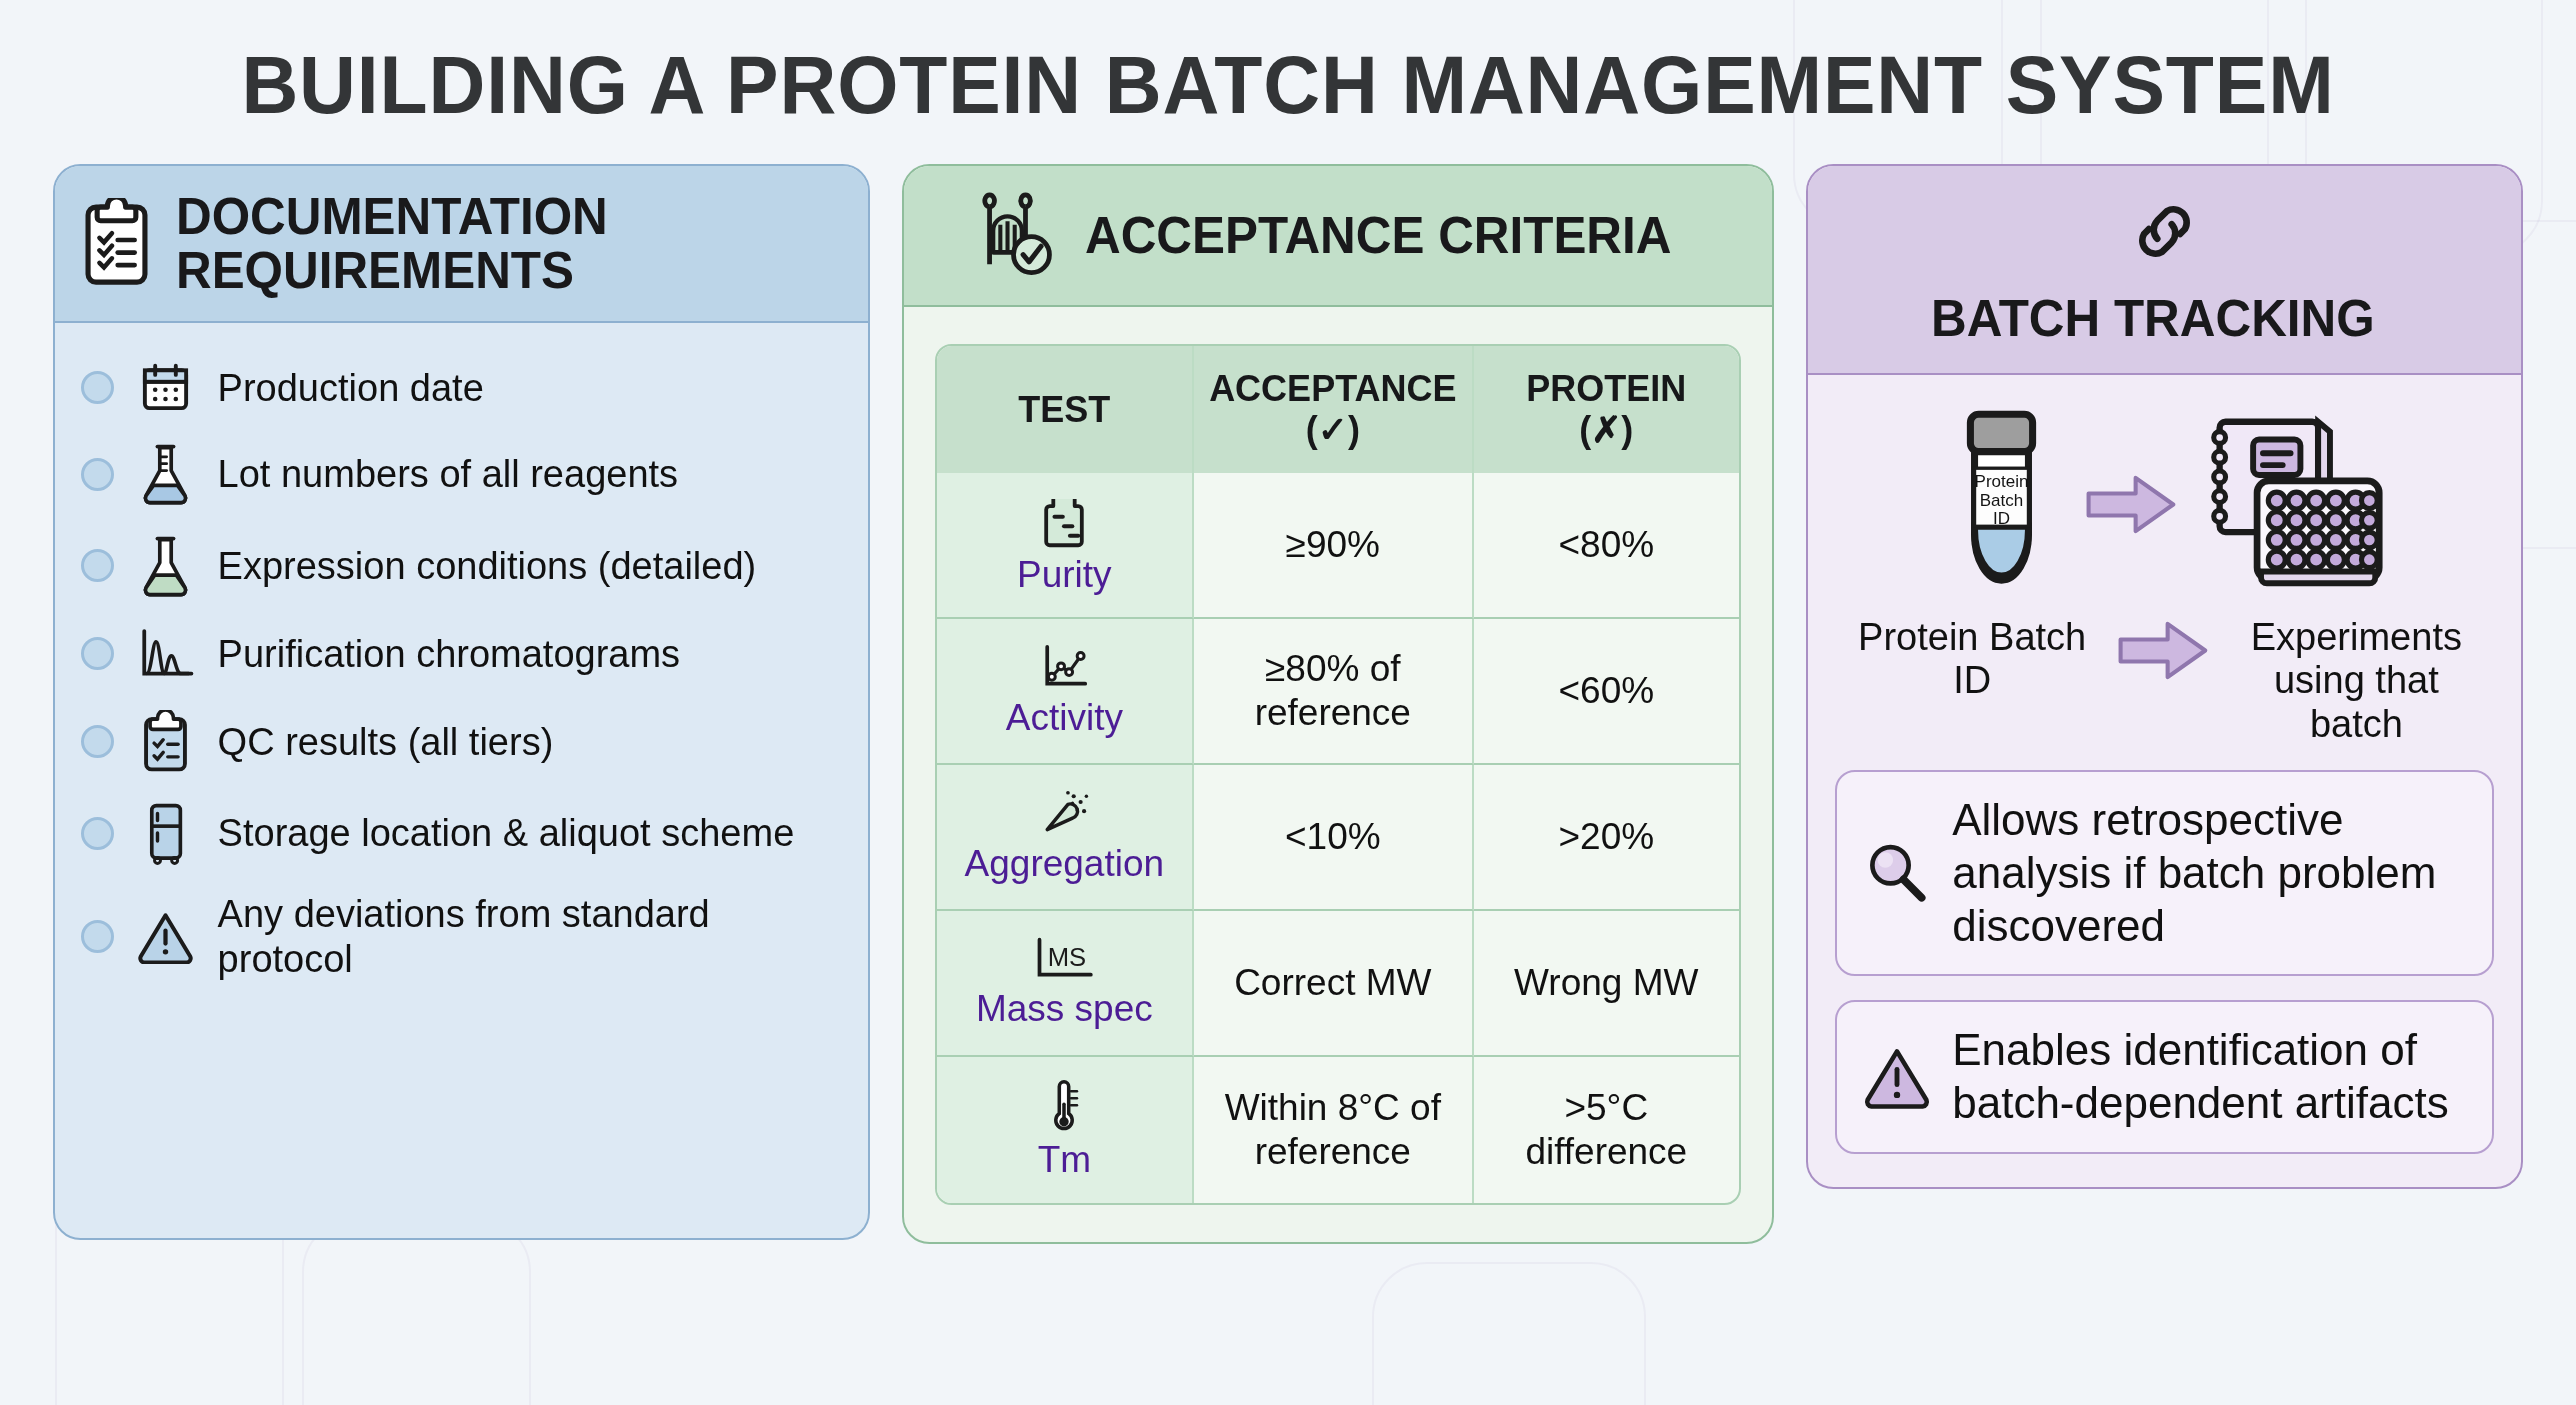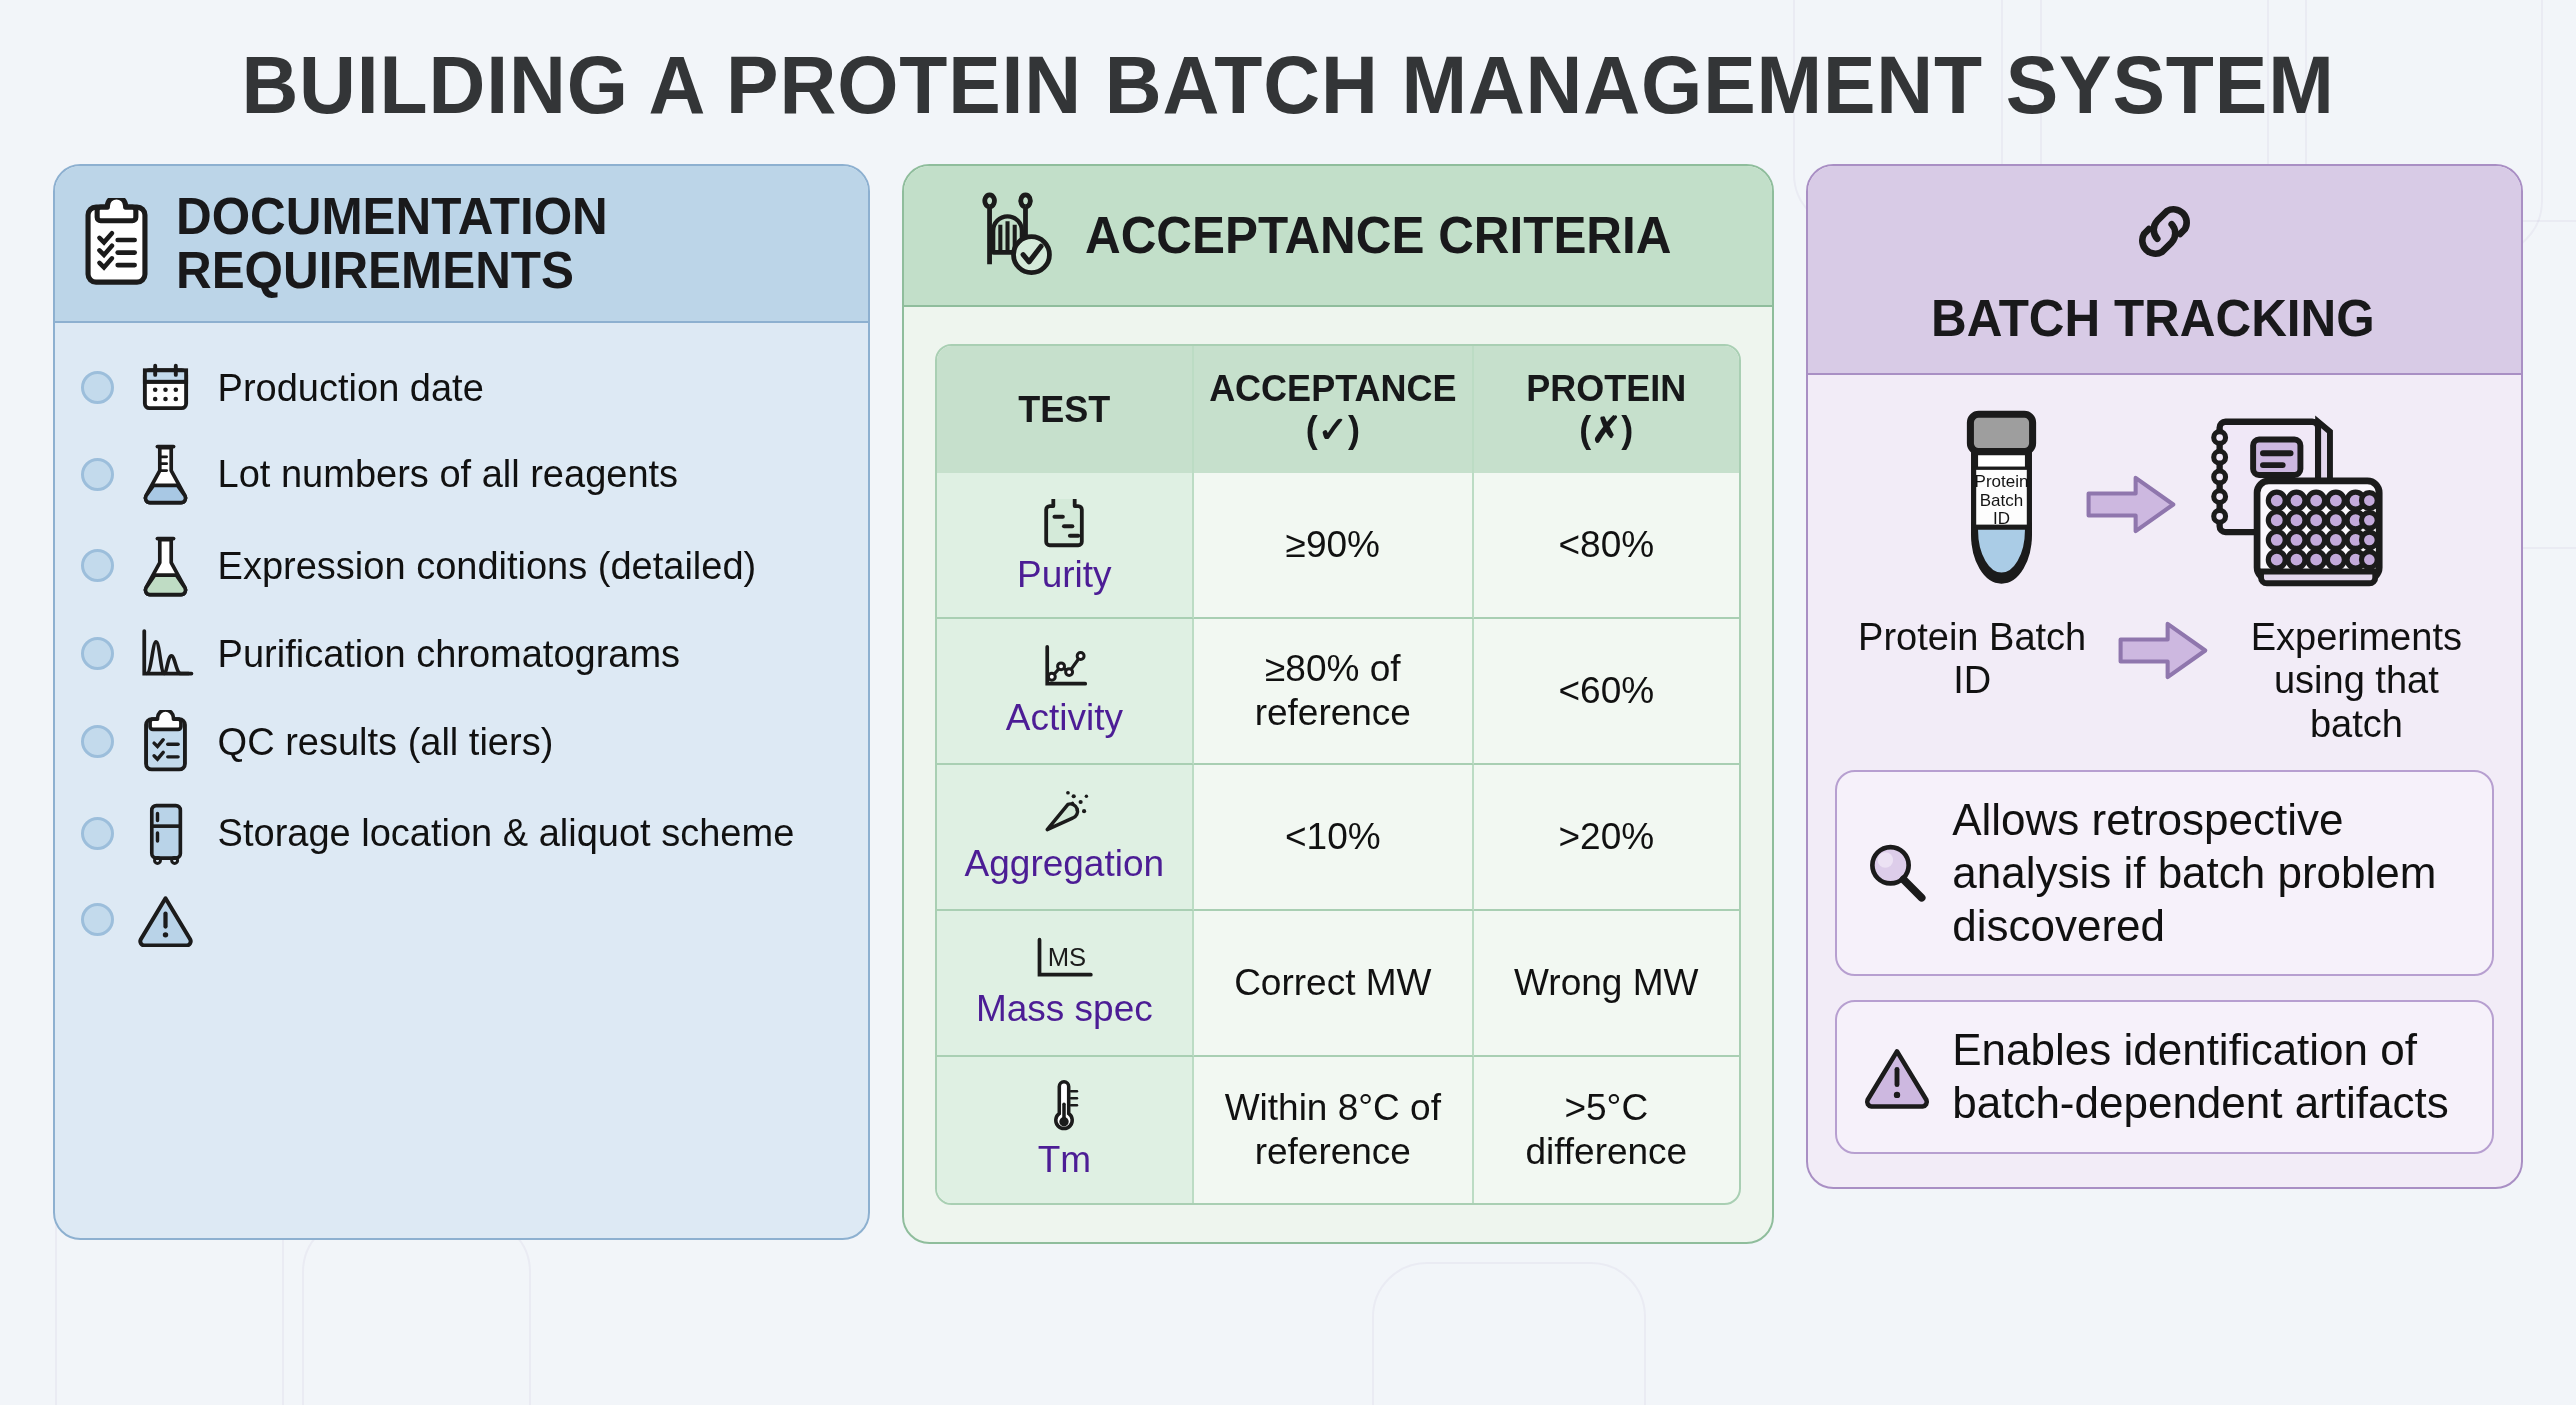--- a/index.html
+++ b/index.html
@@ -276,20 +276,21 @@
 
           <div class="doc-item">
             <span class="bullet"></span>
             <span class="doc-icon">
               <svg width="59" height="55" viewBox="0 0 50 46">
                 <path d="M25 5 L46 40 a3.5 3.5 0 0 1 -3 5 H7 a3.5 3.5 0 0 1 -3 -5 z" fill="#b9d3e8" stroke="#1b1b1b" stroke-width="3.4" stroke-linejoin="round"></path>
                 <path d="M25 18 v11" stroke="#1b1b1b" stroke-width="3.6" stroke-linecap="round"></path>
                 <circle cx="25" cy="36" r="2.3" fill="#1b1b1b"></circle>
               </svg>
             </span>
+            <span class="doc-label">Any deviations from standard protocol</span>
           </div>
 
         </div>
       </div>
     </div>
 
     <div class="panel p-green">
       <div class="panel-head">
         <span>
           <svg width="91" height="91" viewBox="0 0 76 76">

